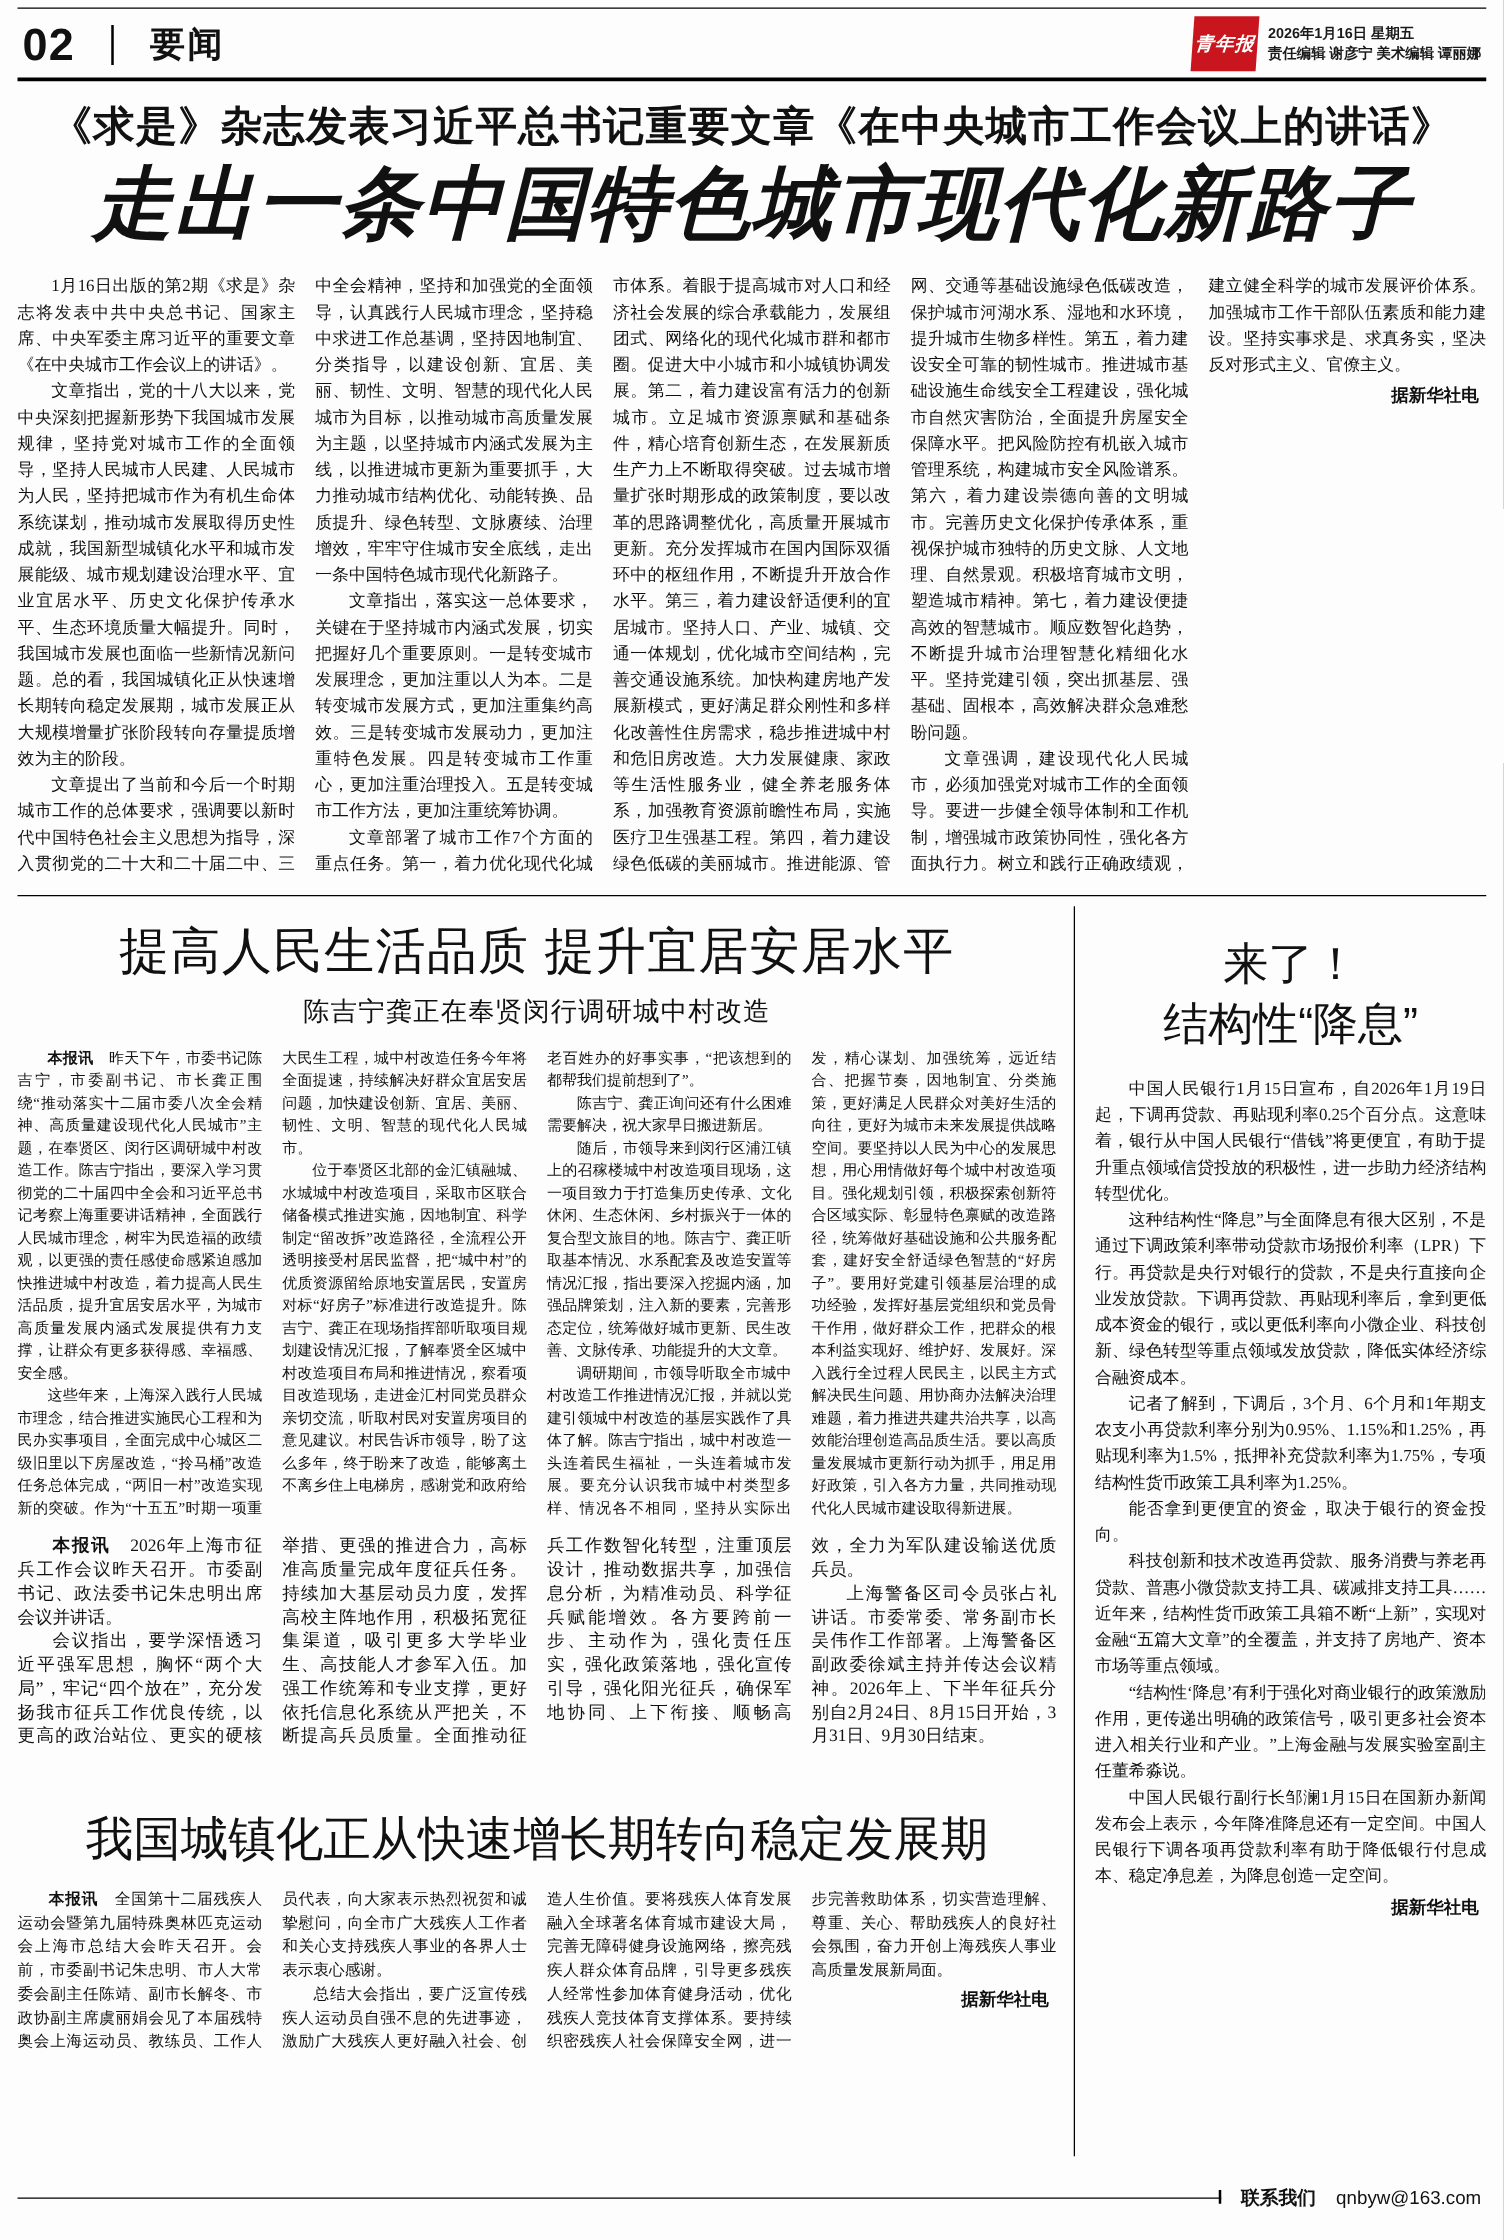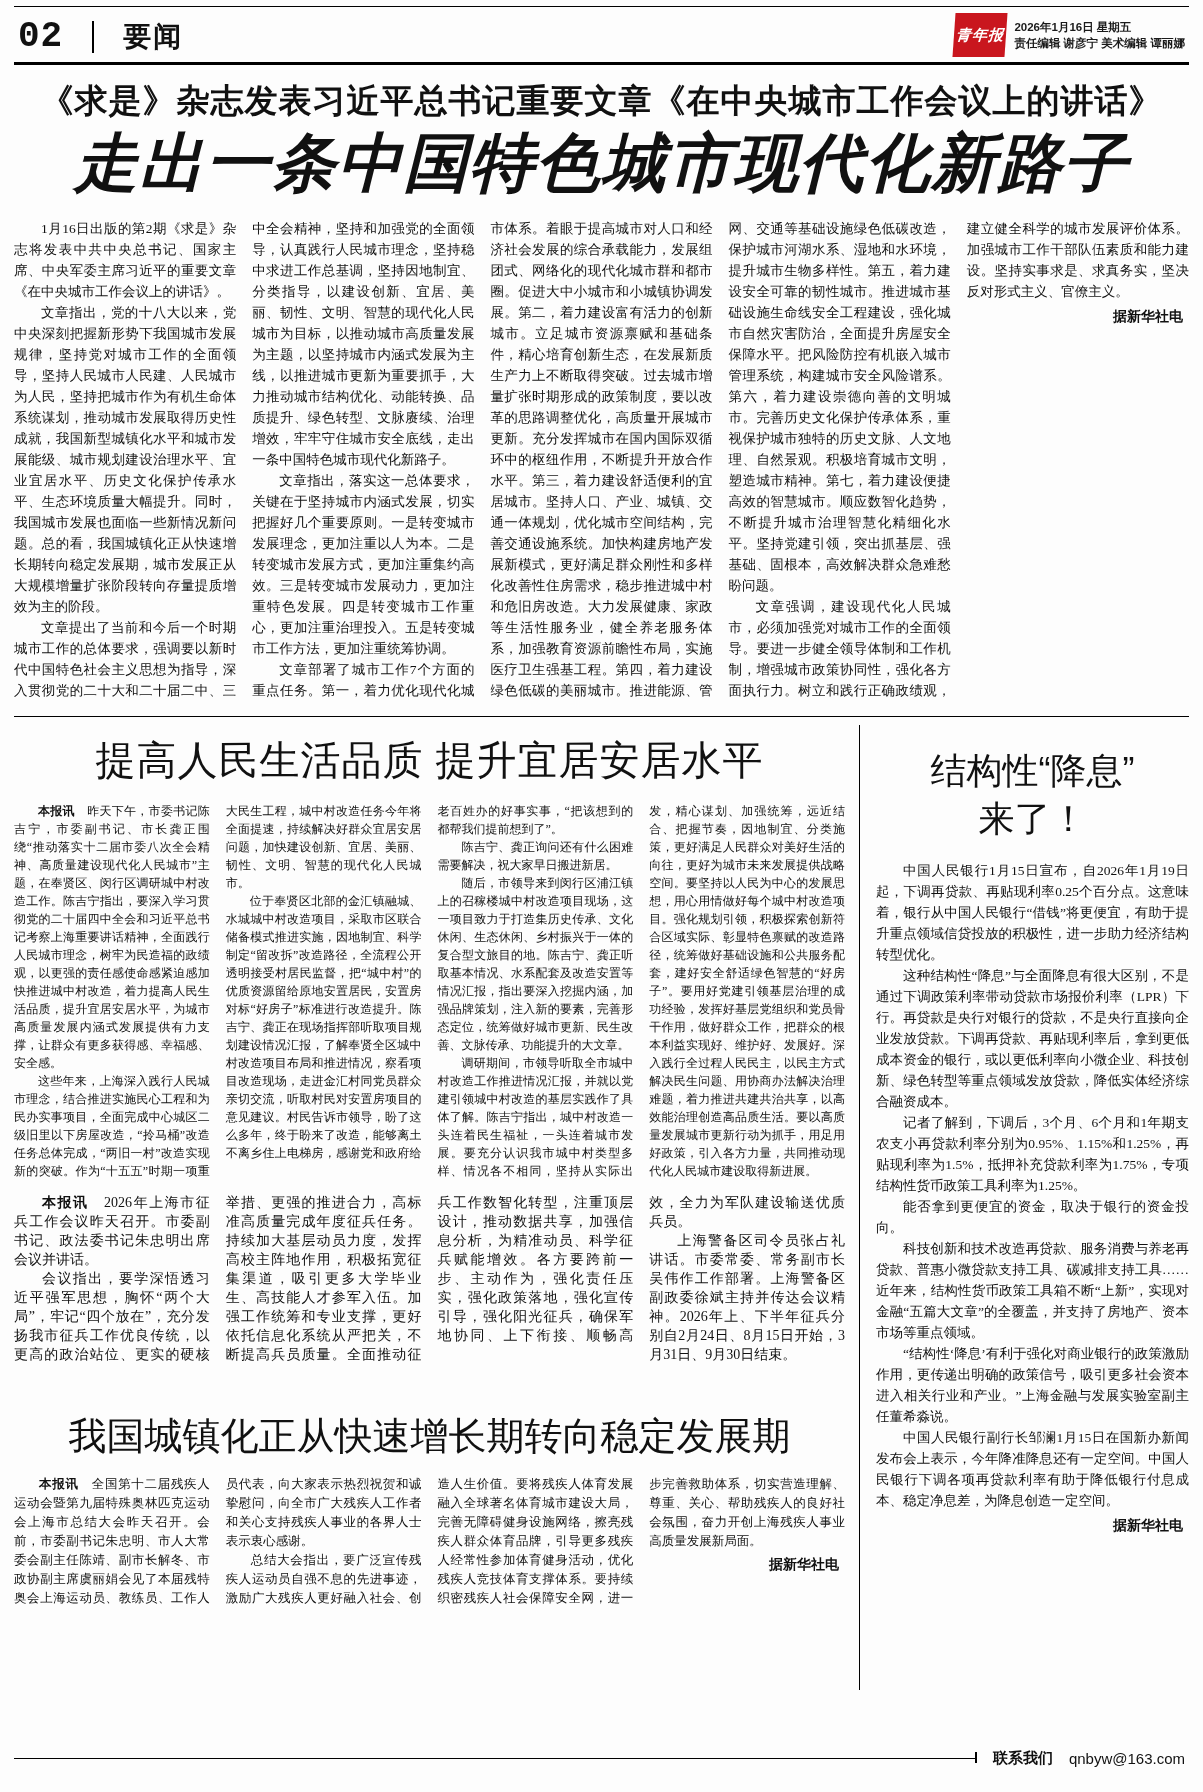--- a/index.html
+++ b/index.html
@@ -5,21 +5,21 @@
   * { margin:0; padding:0; box-sizing:border-box; }
   html,body { background:#9c9c9c; }
   .page {
     width:1203px; height:1792px; background:#fdfdfd; color:#111;
     position:relative; overflow:hidden; margin:0 auto;
     font-family:"Liberation Serif","DejaVu Serif",serif;
   }
   .top-edge-rule { border-top:1.5px solid #000; margin:6px 14px 0; }
   
   .masthead { display:flex; justify-content:space-between; align-items:flex-end; margin:4px 18px 0; height:46px; }
-  .masthead-left { display:flex; align-items:center; gap:29px; font-family:Liberation Mono, monospace; }
+  .masthead-left { display:flex; align-items:center; gap:29px; font-family:Liberation Sans, sans-serif; }
   .page-number { font-size:36px; font-weight:700; letter-spacing:1px; }
   .vsep { width:2px; height:32px; background:#000; }
   .section-name { font-size:28px; font-weight:900; letter-spacing:2px; }
   .masthead-right { display:flex; align-items:center; gap:8px; }
   .logo { width:52px; height:44px; background:#c9161e; color:#fff; display:flex; align-items:center; justify-content:center;
           font-style:italic; font-weight:700; font-size:15px; letter-spacing:1px; transform:skewX(-4deg); }
   .issue-info { font-family:"Liberation Sans","DejaVu Sans",sans-serif; font-size:11.5px; line-height:16px; color:#1a1a1a; font-weight:700; }
   .masthead-rule { border-top:3.5px solid #000; margin:5px 14px 0; }
   
   .kicker { margin:14px 14px 0; text-align:center; font-family:"Liberation Sans","DejaVu Sans",sans-serif;
@@ -93,20 +93,21 @@
       </div>
   </div>
 
   <div class="section-rule"></div>
 
   <div class="middle">
     <div class="middle-left">
 
       <div>
         <div class="sub-headline art2-head">提高人民生活品质  提升宜居安居水平</div>
+        <div class="art2-sub">陈吉宁龚正在奉贤闵行调研城中村改造</div>
         <div class="article-body art2-body">
             <p class="para"><b class="lead-label">本报讯</b>　昨天下午，市委书记陈吉宁，市委副书记、市长龚正围绕“推动落实十二届市委八次全会精神、高质量建设现代化人民城市”主题，在奉贤区、闵行区调研城中村改造工作。陈吉宁指出，要深入学习贯彻党的二十届四中全会和习近平总书记考察上海重要讲话精神，全面践行人民城市理念，树牢为民造福的政绩观，以更强的责任感使命感紧迫感加快推进城中村改造，着力提高人民生活品质，提升宜居安居水平，为城市高质量发展内涵式发展提供有力支撑，让群众有更多获得感、幸福感、安全感。</p>
             <p class="para">这些年来，上海深入践行人民城市理念，结合推进实施民心工程和为民办实事项目，全面完成中心城区二级旧里以下房屋改造，“拎马桶”改造任务总体完成，“两旧一村”改造实现新的突破。作为“十五五”时期一项重大民生工程，城中村改造任务今年将全面提速，持续解决好群众宜居安居问题，加快建设创新、宜居、美丽、韧性、文明、智慧的现代化人民城市。</p>
             <p class="para">位于奉贤区北部的金汇镇融城、水城城中村改造项目，采取市区联合储备模式推进实施，因地制宜、科学制定“留改拆”改造路径，全流程公开透明接受村居民监督，把“城中村”的优质资源留给原地安置居民，安置房对标“好房子”标准进行改造提升。陈吉宁、龚正在现场指挥部听取项目规划建设情况汇报，了解奉贤全区城中村改造项目布局和推进情况，察看项目改造现场，走进金汇村同党员群众亲切交流，听取村民对安置房项目的意见建议。村民告诉市领导，盼了这么多年，终于盼来了改造，能够离土不离乡住上电梯房，感谢党和政府给老百姓办的好事实事，“把该想到的都帮我们提前想到了”。</p>
             <p class="para">陈吉宁、龚正询问还有什么困难需要解决，祝大家早日搬进新居。</p>
             <p class="para">随后，市领导来到闵行区浦江镇上的召稼楼城中村改造项目现场，这一项目致力于打造集历史传承、文化休闲、生态休闲、乡村振兴于一体的复合型文旅目的地。陈吉宁、龚正听取基本情况、水系配套及改造安置等情况汇报，指出要深入挖掘内涵，加强品牌策划，注入新的要素，完善形态定位，统筹做好城市更新、民生改善、文脉传承、功能提升的大文章。</p>
             <p class="para">调研期间，市领导听取全市城中村改造工作推进情况汇报，并就以党建引领城中村改造的基层实践作了具体了解。陈吉宁指出，城中村改造一头连着民生福祉，一头连着城市发展。要充分认识我市城中村类型多样、情况各不相同，坚持从实际出发，精心谋划、加强统筹，远近结合、把握节奏，因地制宜、分类施策，更好满足人民群众对美好生活的向往，更好为城市未来发展提供战略空间。要坚持以人民为中心的发展思想，用心用情做好每个城中村改造项目。强化规划引领，积极探索创新符合区域实际、彰显特色禀赋的改造路径，统筹做好基础设施和公共服务配套，建好安全舒适绿色智慧的“好房子”。要用好党建引领基层治理的成功经验，发挥好基层党组织和党员骨干作用，做好群众工作，把群众的根本利益实现好、维护好、发展好。深入践行全过程人民民主，以民主方式解决民生问题、用协商办法解决治理难题，着力推进共建共治共享，以高效能治理创造高品质生活。要以高质量发展城市更新行动为抓手，用足用好政策，引入各方力量，共同推动现代化人民城市建设取得新进展。</p>
           </div>
       </div>
 
@@ -124,22 +125,22 @@
           <span><p class="para"><b class="lead-label">本报讯</b>　全国第十二届残疾人运动会暨第九届特殊奥林匹克运动会上海市总结大会昨天召开。会前，市委副书记朱忠明、市人大常委会副主任陈靖、副市长解冬、市政协副主席虞丽娟会见了本届残特奥会上海运动员、教练员、工作人员代表，向大家表示热烈祝贺和诚挚慰问，向全市广大残疾人工作者和关心支持残疾人事业的各界人士表示衷心感谢。</p><p class="para">总结大会指出，要广泛宣传残疾人运动员自强不息的先进事迹，激励广大残疾人更好融入社会、创造人生价值。要将残疾人体育发展融入全球著名体育城市建设大局，完善无障碍健身设施网络，擦亮残疾人群众体育品牌，引导更多残疾人经常性参加体育健身活动，优化残疾人竞技体育支撑体系。要持续织密残疾人社会保障安全网，进一步完善救助体系，切实营造理解、尊重、关心、帮助残疾人的良好社会氛围，奋力开创上海残疾人事业高质量发展新局面。</p></span>
           <div class="byline">据新华社电</div>
         </div>
       </div>
 
     </div>
 
     <div class="sidebar">
       <div>
         <div class="sub-headline sidebar-head">
+          <div>来了！</div>
           <div>结构性“降息”</div>
-          <div>来了！</div>
         </div>
         <div class="article-body sidebar-body">
           <span><p class="para">中国人民银行1月15日宣布，自2026年1月19日起，下调再贷款、再贴现利率0.25个百分点。这意味着，银行从中国人民银行“借钱”将更便宜，有助于提升重点领域信贷投放的积极性，进一步助力经济结构转型优化。</p><p class="para">这种结构性“降息”与全面降息有很大区别，不是通过下调政策利率带动贷款市场报价利率（LPR）下行。再贷款是央行对银行的贷款，不是央行直接向企业发放贷款。下调再贷款、再贴现利率后，拿到更低成本资金的银行，或以更低利率向小微企业、科技创新、绿色转型等重点领域发放贷款，降低实体经济综合融资成本。</p><p class="para">记者了解到，下调后，3个月、6个月和1年期支农支小再贷款利率分别为0.95%、1.15%和1.25%，再贴现利率为1.5%，抵押补充贷款利率为1.75%，专项结构性货币政策工具利率为1.25%。</p><p class="para">能否拿到更便宜的资金，取决于银行的资金投向。</p><p class="para">科技创新和技术改造再贷款、服务消费与养老再贷款、普惠小微贷款支持工具、碳减排支持工具……近年来，结构性货币政策工具箱不断“上新”，实现对金融“五篇大文章”的全覆盖，并支持了房地产、资本市场等重点领域。</p><p class="para">“结构性‘降息’有利于强化对商业银行的政策激励作用，更传递出明确的政策信号，吸引更多社会资本进入相关行业和产业。”上海金融与发展实验室副主任董希淼说。</p><p class="para">中国人民银行副行长邹澜1月15日在国新办新闻发布会上表示，今年降准降息还有一定空间。中国人民银行下调各项再贷款利率有助于降低银行付息成本、稳定净息差，为降息创造一定空间。</p></span>
           <div class="byline">据新华社电</div>
         </div>
       </div>
     </div>
   </div>
 
   <div class="footer">

